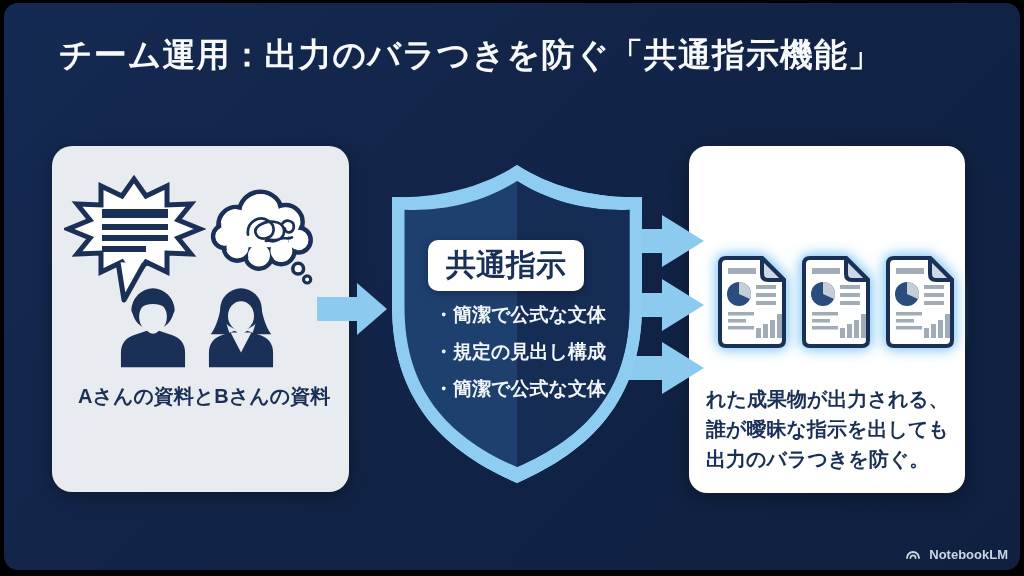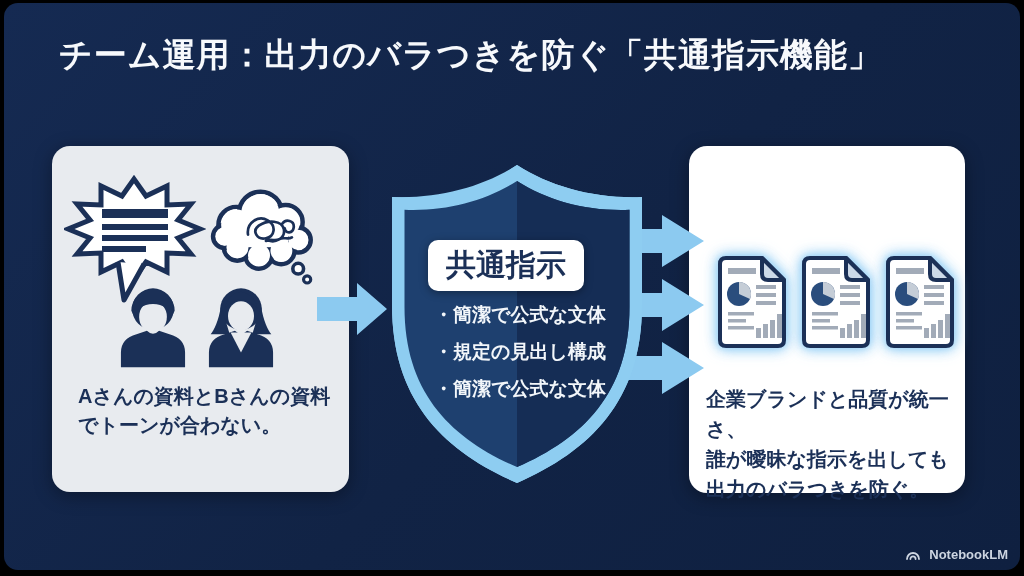--- a/index.html
+++ b/index.html
@@ -4,39 +4,39 @@
 <style>
   * { margin:0; padding:0; box-sizing:border-box; }
   html,body { width:1024px; height:576px; background:#000; overflow:hidden;
               font-family:"Liberation Sans","DejaVu Sans",sans-serif; }
   .slide { position:absolute; left:4px; right:4px; top:3px; bottom:6px;
            background:linear-gradient(135deg,#152a52 0%,#112345 55%,#0f2040 100%);
            border-radius:14px; overflow:hidden; }
   .title { position:absolute; left:55px; top:30px; font-size:33px; font-weight:700;
            color:#f7f9fc; letter-spacing:1px; white-space:nowrap; }
   .panel { position:absolute; border-radius:18px; box-shadow:0 4px 18px rgba(0,0,0,.35); }
-  .panel-left  { left:48px;  top:143px; width:297px; height:346px; background:#e8ebef; }
+  .panel-left  { left:48px;  top:143px; width:297px; height:346px; background:#e8ebef;border-radius:20px; }
   .panel-right { left:685px; top:143px; width:276px; height:347px; background:#ffffff; }
   .caption { position:absolute; font-weight:700; color:#1b3057; }
   .caption-left  { left:26px; top:236px; font-size:20px; line-height:29px; }
   .caption-right { left:17px; top:238px; font-size:20px; line-height:30px; }
   .abs { position:absolute; }
   .arrow { position:absolute; z-index:2; }
   .shield-svg { position:absolute; left:384px; top:160px; z-index:3; }
   .shield-label { position:absolute; left:424px; top:237px; width:156px; height:51px;
                   background:#ffffff; border-radius:10px; z-index:4;
                   display:flex; align-items:center; justify-content:center;
                   font-size:30px; font-weight:800; color:#1b3057;
                   box-shadow:0 2px 8px rgba(0,0,0,.35); }
   .shield-bullets { position:absolute; left:430px; top:299px; z-index:4;
                     font-size:19px; font-weight:600; color:#f2f6fa; }
   .shield-bullets div { margin-bottom:11px; white-space:nowrap; }
   .doc { position:absolute; top:108px; filter:drop-shadow(0 0 7px rgba(146,206,245,.95))
          drop-shadow(0 0 3px rgba(146,206,245,.8)); }
-  .footer { position:absolute; right:12px; bottom:8px; display:flex; align-items:center;
+  .footer { position:absolute; right:12px; bottom:8px; display:flex; align-items:flex-start;
             gap:8px; color:#cdd5e1; font-size:13px; font-weight:600; }
 </style>
 </head>
 <body>
 
 <div class="slide">
 
   <div class="title">チーム運用：出力のバラつきを防ぐ「共通指示機能」</div>
 
   <div class="panel panel-left">
@@ -89,21 +89,20 @@
       <path d="M22,24 C19,42 14,52 10,57 L32,57 Z" fill="#1b3057"></path>
       <path d="M68,24 C71,42 76,52 80,57 L58,57 Z" fill="#1b3057"></path>
       <ellipse cx="45" cy="36" rx="15" ry="17" fill="#e8ebef"></ellipse>
       <path d="M45,8 C34,10 28,17 26,28 C33,19 39,17 45,17 C51,17 57,19 64,28 C62,17 56,10 45,8 Z" fill="#1b3057"></path>
       <path d="M8,95 L8,78 Q8,62 26,57 L38,53 Q45,60 52,53 L64,57 Q82,62 82,78 L82,95 Z" fill="#1b3057"></path>
       <path d="M33,55 L45,78 L57,55 Z" fill="#e8ebef"></path>
     </svg>
 
     <div class="caption caption-left">
       <div>Aさんの資料とBさんの資料</div>
-      <div>でトーンが合わない。</div>
     </div>
   </div>
 
   <svg class="arrow" style="left:313px;top:280px" width="70" height="52" viewBox="0 0 70 52">
     <polygon points="0,14 40,14 40,0 70,26 40,52 40,38 0,38" fill="#8ccaf0"></polygon>
   </svg>
 
   <svg class="arrow" style="left:586px;top:212px" width="115" height="52" viewBox="0 0 115 52">
     <polygon points="0,14 72,14 72,0 114,26 72,52 72,38 0,38" fill="#8ccaf0"></polygon>
   </svg>
@@ -186,21 +185,21 @@
       <rect x="16" y="58" width="26" height="3.5" fill="#a2abb8"></rect>
       <rect x="16" y="65" width="18" height="3.5" fill="#a2abb8"></rect>
       <rect x="16" y="72" width="26" height="3.5" fill="#a2abb8"></rect>
       <rect x="44" y="74" width="5" height="10" fill="#a2abb8"></rect>
       <rect x="51" y="70" width="5" height="14" fill="#a2abb8"></rect>
       <rect x="58" y="66" width="5" height="18" fill="#a2abb8"></rect>
       <rect x="65" y="60" width="5" height="24" fill="#a2abb8"></rect>
     </svg>
 
     <div class="caption caption-right">
-      <div>企業ブランドと品質が統一さ、</div>
+      <div>れた成果物が出力される、</div>
       <div>誰が曖昧な指示を出しても</div>
       <div>出力のバラつきを防ぐ。</div>
     </div>
   </div>
 
   <div class="footer">
     <svg width="16" height="13" viewBox="0 0 16 13">
       <path d="M2,11 A6,6 0 0 1 14,11" fill="none" stroke="#cdd5e1" stroke-width="1.8" stroke-linecap="round"></path>
       <path d="M5.4,11 A2.6,2.6 0 0 1 10.6,11" fill="none" stroke="#cdd5e1" stroke-width="1.8" stroke-linecap="round"></path>
     </svg>

